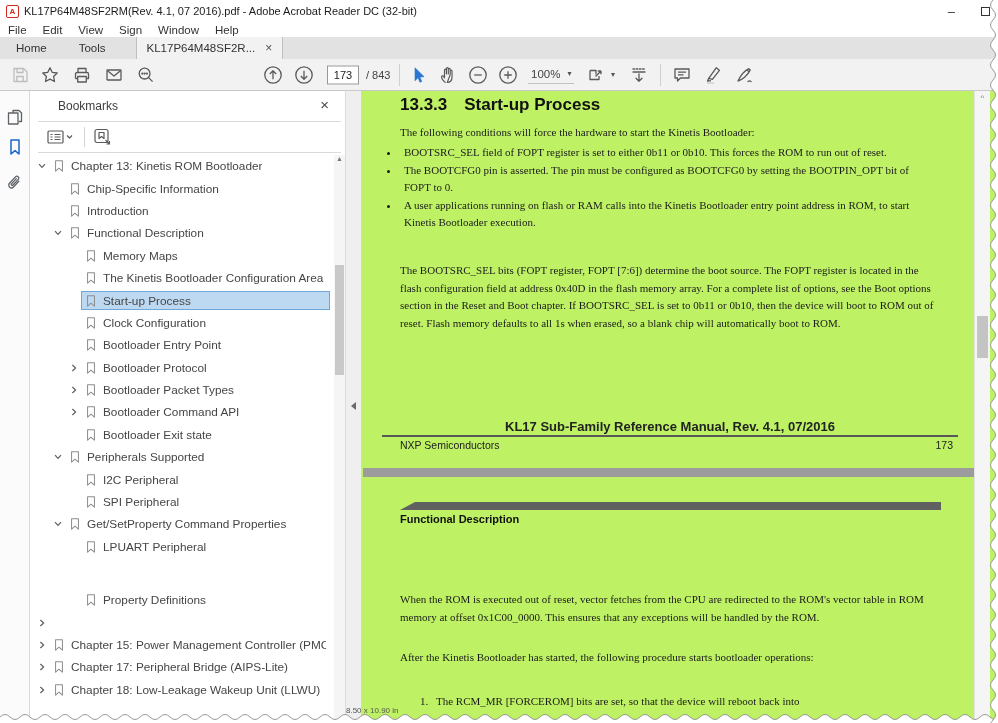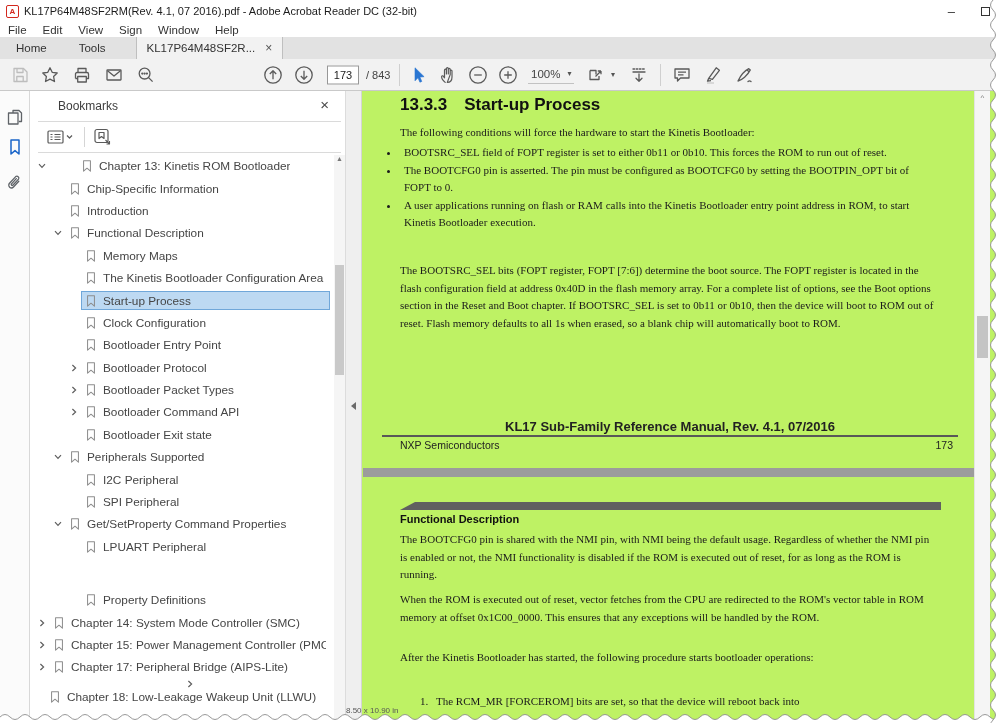--- a/index.html
+++ b/index.html
@@ -285,21 +285,21 @@
           <svg width="22" height="20" viewBox="0 0 22 20" fill="none" stroke="#5a5a5a" stroke-width="1.2" stroke-linejoin="round">
               <rect x="3" y="2.5" width="13" height="13" rx="2"></rect>
               <path d="M7 5.5h5v6l-2.5-2-2.5 2z"></path>
               <path d="M13.5 13l4 4M17.5 14v3h-3" stroke-width="1.1"></path>
             </svg>
         </span>
       </div>
       <div class="pline" style="top:61px"></div>
 
       <div class="tree" id="bm-tree">
-          <div class="bm-row" style="padding-left: 5px; gap: 28px;">
+          <div class="bm-row" style="padding-left: 5px;">
             <span class="bm-caret">
               <svg width="10" height="10" viewBox="0 0 10 10">
                 <path d="M2 3.2 5 6.4 8 3.2" fill="none" stroke="#5f5f5f" stroke-width="1.2"></path>
               </svg>
             </span>
             <span class="bm-content">
               <span class="bm-ic">
                 <svg width="12" height="14" viewBox="0 0 14 16">
                   <path d="M3 2h8v12l-4-3.4L3 14z" fill="none" stroke="#8d8d8d" stroke-width="1.2" stroke-linejoin="round"></path>
                 </svg>
@@ -528,28 +528,20 @@
               </span>
               <span class="bm-label">Property Definitions</span>
             </span>
           </div>
           <div class="bm-row" style="padding-left: 5px;">
             <span class="bm-caret">
               <svg width="10" height="10" viewBox="0 0 10 10">
                 <path d="M3.4 2 6.6 5 3.4 8" fill="none" stroke="#5f5f5f" stroke-width="1.2"></path>
               </svg>
             </span>
-            <span class="bm-content">
-              <span class="bm-ic">
-                <svg width="12" height="14" viewBox="0 0 14 16">
-                  <path d="M3 2h8v12l-4-3.4L3 14z" fill="none" stroke="#8d8d8d" stroke-width="1.2" stroke-linejoin="round"></path>
-                </svg>
-              </span>
-              <span class="bm-label">Chapter 14: System Mode Controller (SMC)</span>
-            </span>
           </div>
           <div class="bm-row" style="padding-left: 5px;">
             <span class="bm-caret">
               <svg width="10" height="10" viewBox="0 0 10 10">
                 <path d="M3.4 2 6.6 5 3.4 8" fill="none" stroke="#5f5f5f" stroke-width="1.2"></path>
               </svg>
             </span>
             <span class="bm-content">
               <span class="bm-ic">
                 <svg width="12" height="14" viewBox="0 0 14 16">
@@ -567,21 +559,21 @@
             </span>
             <span class="bm-content">
               <span class="bm-ic">
                 <svg width="12" height="14" viewBox="0 0 14 16">
                   <path d="M3 2h8v12l-4-3.4L3 14z" fill="none" stroke="#8d8d8d" stroke-width="1.2" stroke-linejoin="round"></path>
                 </svg>
               </span>
               <span class="bm-label">Chapter 17: Peripheral Bridge (AIPS-Lite)</span>
             </span>
           </div>
-          <div class="bm-row" style="padding-left: 5px; flex-direction: column;">
+          <div class="bm-row" style="padding-left: 5px;">
             <span class="bm-caret">
               <svg width="10" height="10" viewBox="0 0 10 10">
                 <path d="M3.4 2 6.6 5 3.4 8" fill="none" stroke="#5f5f5f" stroke-width="1.2"></path>
               </svg>
             </span>
             <span class="bm-content">
               <span class="bm-ic">
                 <svg width="12" height="14" viewBox="0 0 14 16">
                   <path d="M3 2h8v12l-4-3.4L3 14z" fill="none" stroke="#8d8d8d" stroke-width="1.2" stroke-linejoin="round"></path>
                 </svg>
@@ -618,21 +610,20 @@
       <div class="footer-rule" style="top:344px"></div>
       <div class="footer-row" style="top:348px">
         <span>NXP Semiconductors</span>
         <span>173</span>
       </div>
 
       <div class="pagegap"></div>
 
       <div class="secbar"></div>
       <div class="seclabel">Functional Description</div>
-      <div class="doc-content doc-serif" style="top:440px">The BOOTCFG0 pin is shared with the NMI pin, with NMI being the default usage. Regardless of whether the NMI pin is enabled or not, the NMI functionality is disabled if the ROM is executed out of reset, for as long as the ROM is running.</div>
       <div class="doc-content doc-serif" style="top:500px">When the ROM is executed out of reset, vector fetches from the CPU are redirected to the ROM's vector table in ROM memory at offset 0x1C00_0000. This ensures that any exceptions will be handled by the ROM.</div>
       <div class="doc-content doc-serif" style="top:558px">After the Kinetis Bootloader has started, the following procedure starts bootloader operations:</div>
       <div class="doc-content doc-serif olrow" style="top:602px">
         <span class="olnum">1.</span>
         <span>The RCM_MR [FORCEROM] bits are set, so that the device will reboot back into</span>
       </div>
 
       <span class="size-ind">8.50 x 10.90 in</span>
 
       <div class="dscroll">

